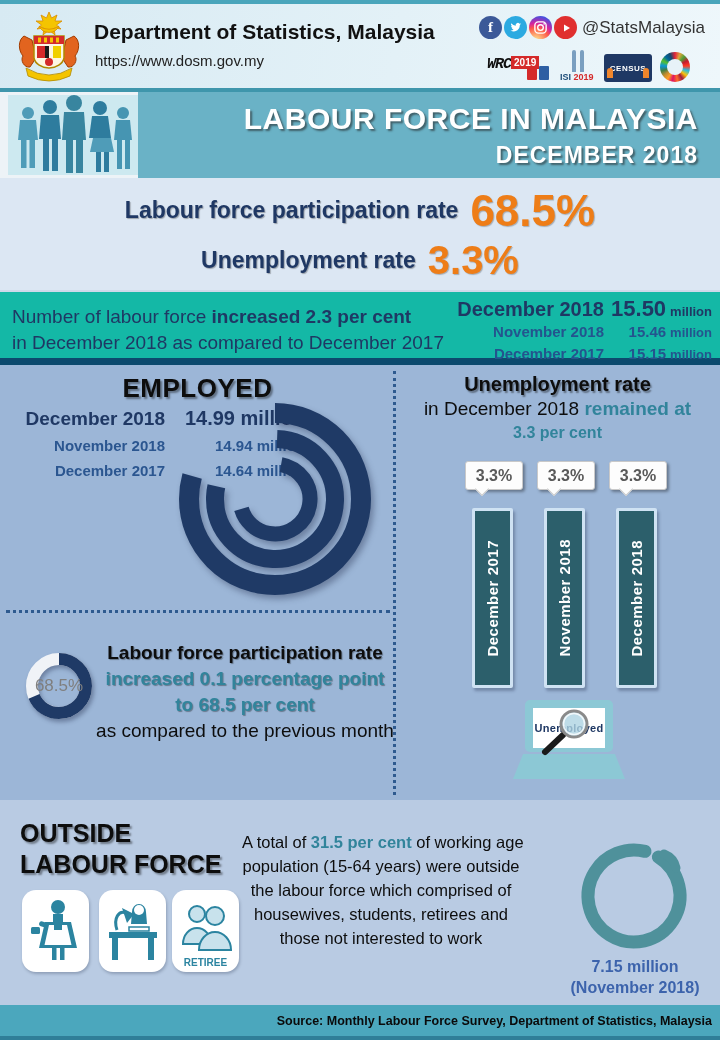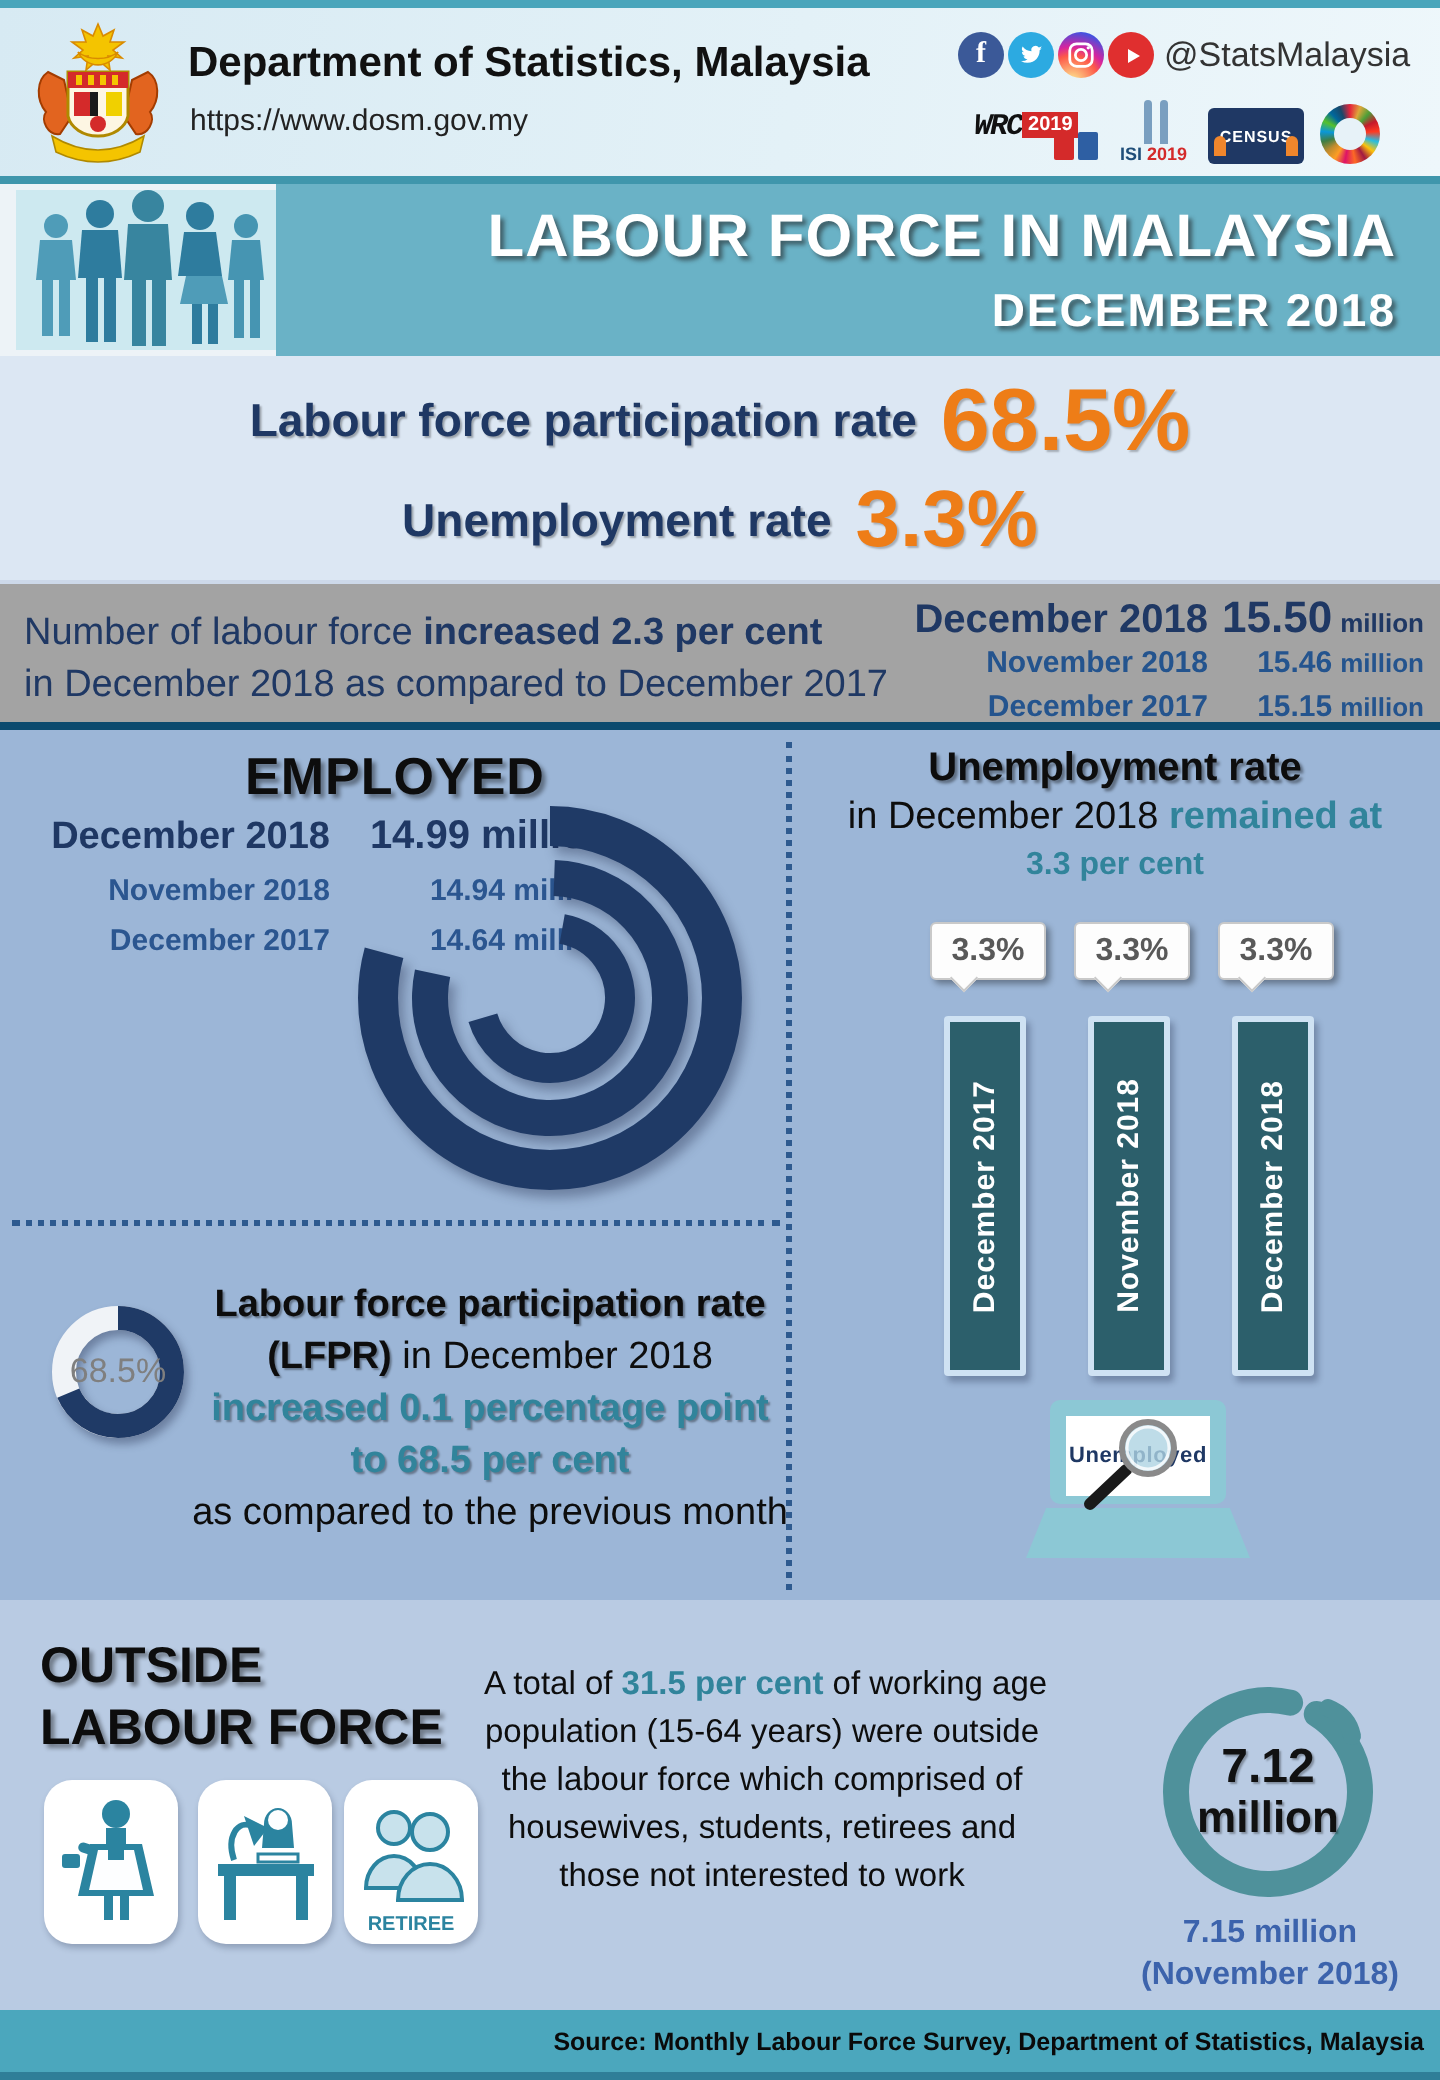--- a/index.html
+++ b/index.html
@@ -52,22 +52,22 @@
   
   #stats{left:0;top:178px;width:720px;height:112px;background:#dce7f3;
          display:flex;flex-direction:column;align-items:center;justify-content:center;gap:2px;}
   .stat-row{display:flex;align-items:center;}
   .stat-label{font-size:23px;font-weight:bold;color:#1f3864;text-shadow:1px 1px 1px rgba(0,0,0,.3);}
   .stat-value{font-weight:bold;color:#ee7d17;margin-left:12px;text-shadow:1px 1px 1px rgba(0,0,0,.25);}
   #stat-lfpr .stat-value{font-size:44px;}
   #stat-unemp .stat-value{font-size:40px;}
 
   
-  #lf-band{left:0;top:290px;width:720px;height:75px;background:#a3a3a3;
-           border-top:2px solid #cdd9ea;border-bottom:4px solid #0c4a6e;box-sizing:border-box;}
+  #lf-band{left:0;top:290px;width:720px;height:75px;background:#14b8a6;
+           border-top:2px solid #cdd9ea;border-bottom:7px solid #0c4a6e;box-sizing:border-box;}
   #lf-text{position:absolute;left:12px;top:12px;font-size:19px;color:#1f3864;line-height:26px;}
   #lf-text b{font-weight:bold;}
   #lf-rows{position:absolute;left:438px;top:4px;width:274px;}
   .lf-row{display:flex;justify-content:flex-end;align-items:baseline;color:#1f3864;font-weight:bold;}
   .lf-row .lbl{text-align:right;}
   .lf-row .val{width:108px;text-align:right;}
   #lf-row0{font-size:20px;height:27px;}
   #lf-row0 .num{font-size:22px;}
   #lf-row1,#lf-row2{font-size:15px;height:22px;color:#24548e;}
   .lf-unit{font-size:13px;margin-left:4px;}
@@ -313,21 +313,20 @@
       <circle cx="99" cy="102" r="35" fill="none" stroke="#1f3a66" stroke-width="15" stroke-dasharray="148.5 219.9" transform="rotate(-80 99 102)"></circle>
     </svg>
 
     <svg id="lfpr-donut" viewBox="0 0 78 78">
       <circle cx="39" cy="39" r="27" fill="none" stroke="#f0f3f7" stroke-width="12"></circle>
       <circle cx="39" cy="39" r="27" fill="none" stroke="#1f3a66" stroke-width="12" stroke-dasharray="116.2 169.6" transform="rotate(-90 39 39)"></circle>
     </svg>
     <div id="lfpr-donut-label">68.5%</div>
     <div id="lfpr-text">
       <div class="b shadow">Labour force participation rate</div>
-      <div><span class="b shadow">(LFPR)</span><span> in December 2018</span></div>
       <div class="teal shadow">increased 0.1 percentage point</div>
       <div class="teal shadow">to 68.5 per cent</div>
       <div>as compared to the previous month</div>
     </div>
 
     <div id="unemp-panel">
       <div id="unemp-title">Unemployment rate</div>
       <div id="unemp-line2"><span>in December 2018 </span><span class="teal">remained at</span></div>
       <div id="unemp-line3">3.3 per cent</div>
 
@@ -419,24 +418,20 @@
       <div>population (15-64 years) were outside</div>
       <div>the labour force which comprised of</div>
       <div>housewives, students, retirees and</div>
       <div>those not interested to work</div>
     </div>
 
     <svg id="ring" viewBox="0 0 116 116">
       <circle cx="58" cy="58" r="46" fill="none" stroke="#4f919b" stroke-width="13" stroke-dasharray="274 289" stroke-linecap="round" transform="rotate(-58 58 58)"></circle>
       <path d="M88 16 q10 4 12 14" fill="none" stroke="#4f919b" stroke-width="9" stroke-linecap="round"></path>
     </svg>
-    <div id="ring-label">
-      <div class="l1">7.12</div>
-      <div class="l2">million</div>
-    </div>
     <div id="ring-prev">
       <div>7.15 million</div>
       <div>(November 2018)</div>
     </div>
   </div>
 
   <div class="abs" id="source-bar">
     <span id="source-text">Source: Monthly Labour Force Survey, Department of Statistics, Malaysia</span>
   </div>
 

